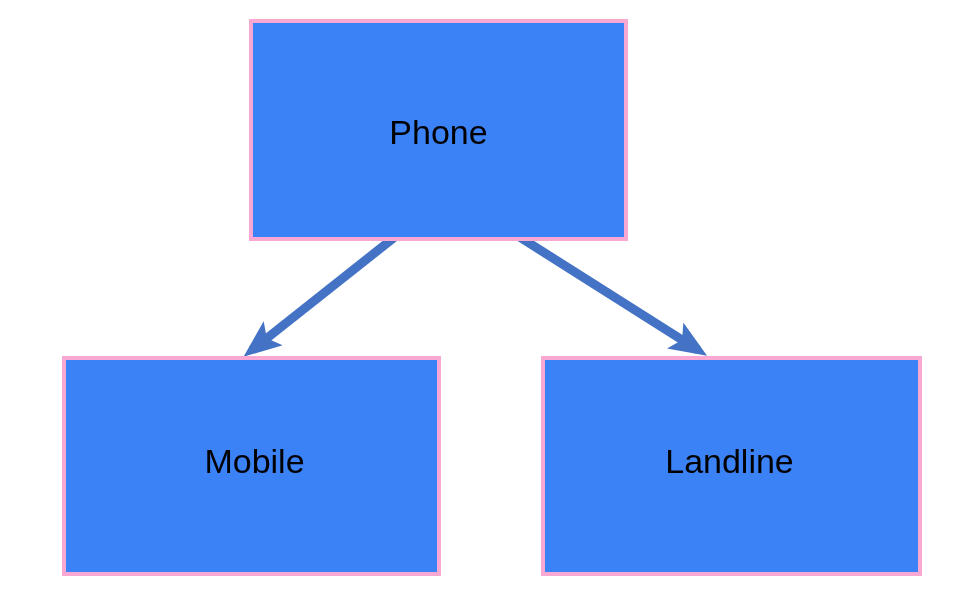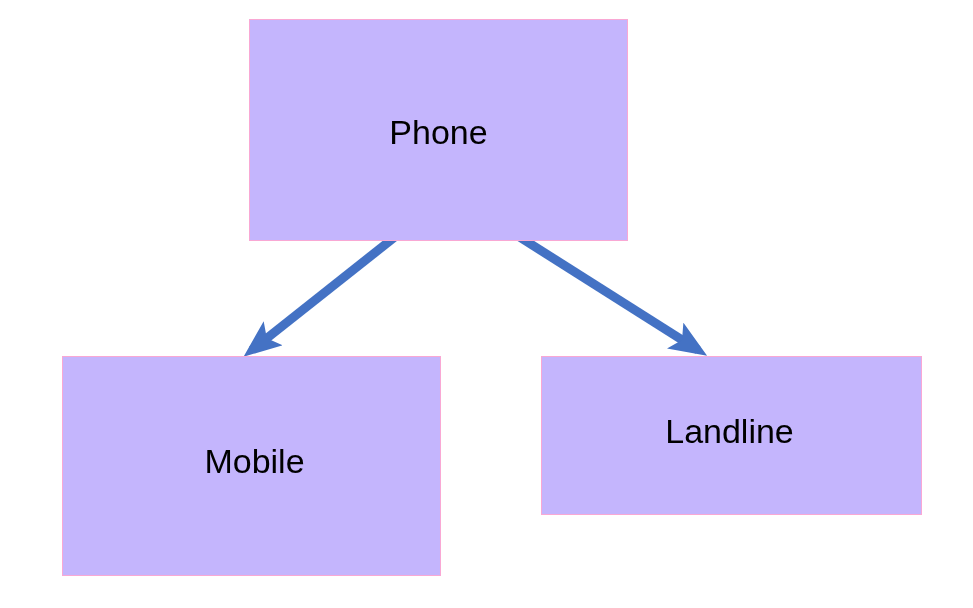--- a/index.html
+++ b/index.html
@@ -22,22 +22,22 @@
     position: absolute;
     left: 0;
     top: 0;
     width: 973px;
     height: 608px;
     pointer-events: none;
   }
   .node-box {
     position: absolute;
     box-sizing: border-box;
-    background: #c4b5fd;
-    border: 1px solid #f9a8d4;
+    background: #3b82f6;
+    border: 4px solid #f9a8d4;
     display: flex;
     align-items: center;
     justify-content: center;
     z-index: 2;
   }
   .node-label {
     font-family: "Liberation Sans", sans-serif;
     font-size: 34px;
     font-weight: 400;
     color: #000000;
@@ -68,21 +68,21 @@
   #node-mobile .node-label {
     position: relative;
     left: -13px;
     top: -5px;
   }
   
   #node-landline {
     left: 541px;
     top: 356px;
     width: 381px;
-    height: 159px;
+    height: 220px;
   }
   #node-landline .node-label {
     position: relative;
     left: -2px;
     top: -5px;
   }
 </style>
 </head>
 <body>
 

